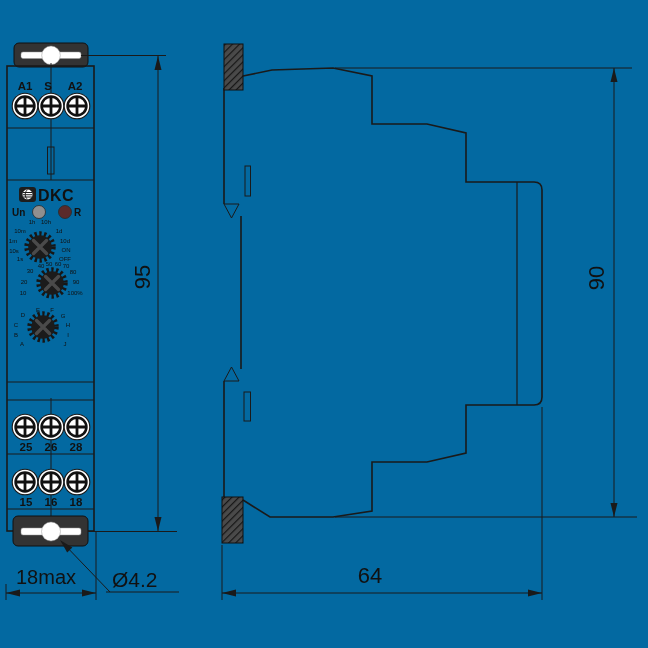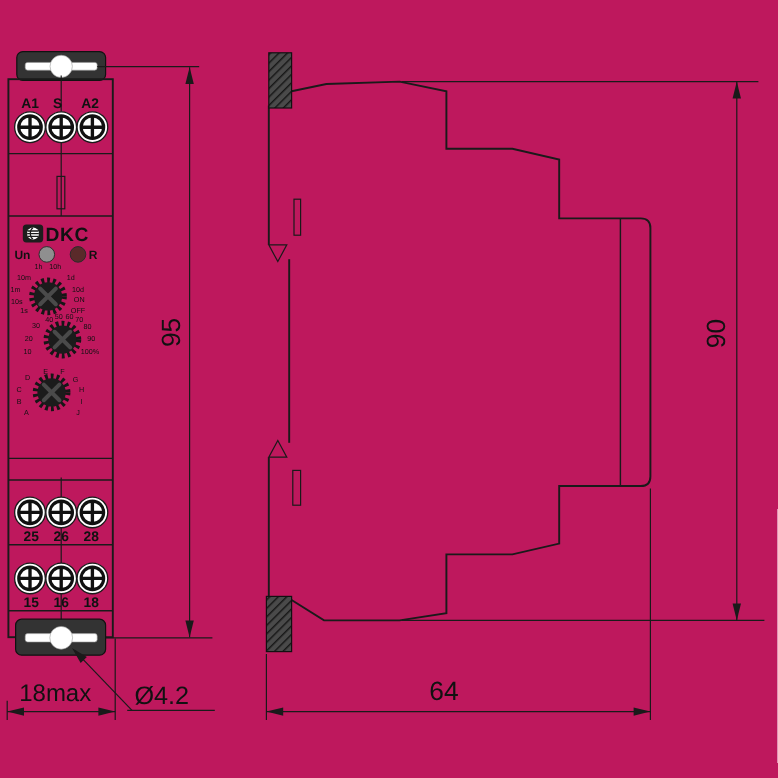--- a/index.html
+++ b/index.html
@@ -1,16 +1,16 @@
 <!DOCTYPE html>
 <html><head>
 <meta charset="utf-8">
 <style>
   html,body{margin:0;padding:0;background:#fff;}
-  .stage{width:648px;height:648px;background:#be185d;position:relative;}
+  .stage{width:648px;height:648px;background:#0369a1;position:relative;}
   svg{display:block;}
   text{font-family:"Liberation Sans","DejaVu Sans",sans-serif;fill:#111;}
   .t-term{font-size:11.5px;font-weight:bold;text-anchor:middle;}
   .t-dial{font-size:6px;text-anchor:middle;}
   .t-dim{font-size:22px;text-anchor:middle;}
   .t-dim-sm{font-size:20px;text-anchor:middle;}
   .t-brand{font-size:16px;font-weight:bold;letter-spacing:0.5px;}
   .t-led{font-size:10px;font-weight:bold;}
   .ln{stroke:#1a1a1a;stroke-width:1;fill:none;}
   .ln2{stroke:#1a1a1a;stroke-width:1.6;fill:none;}

